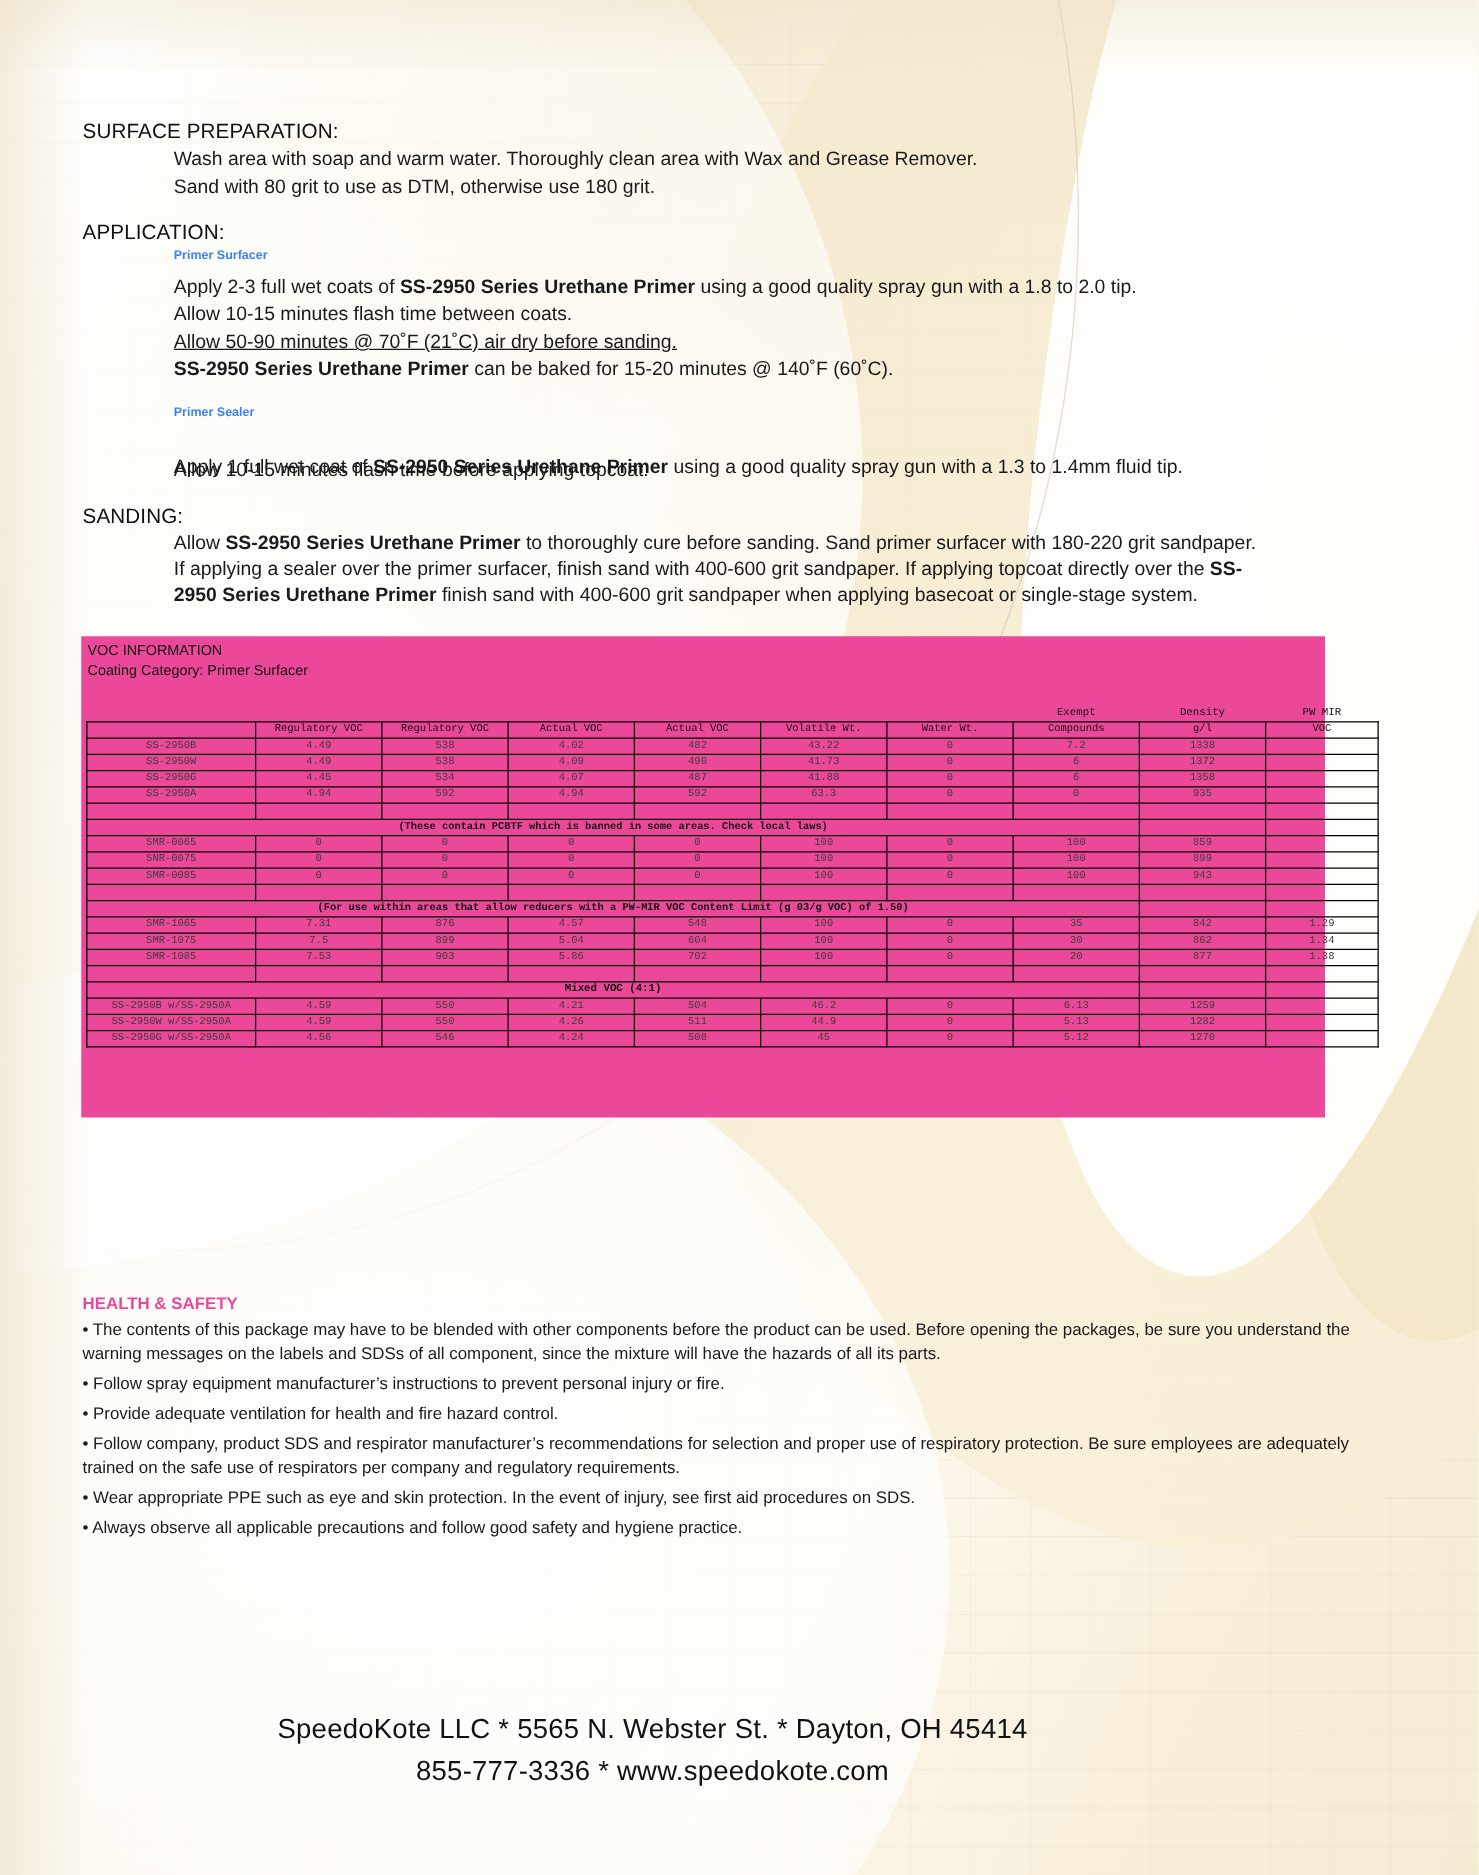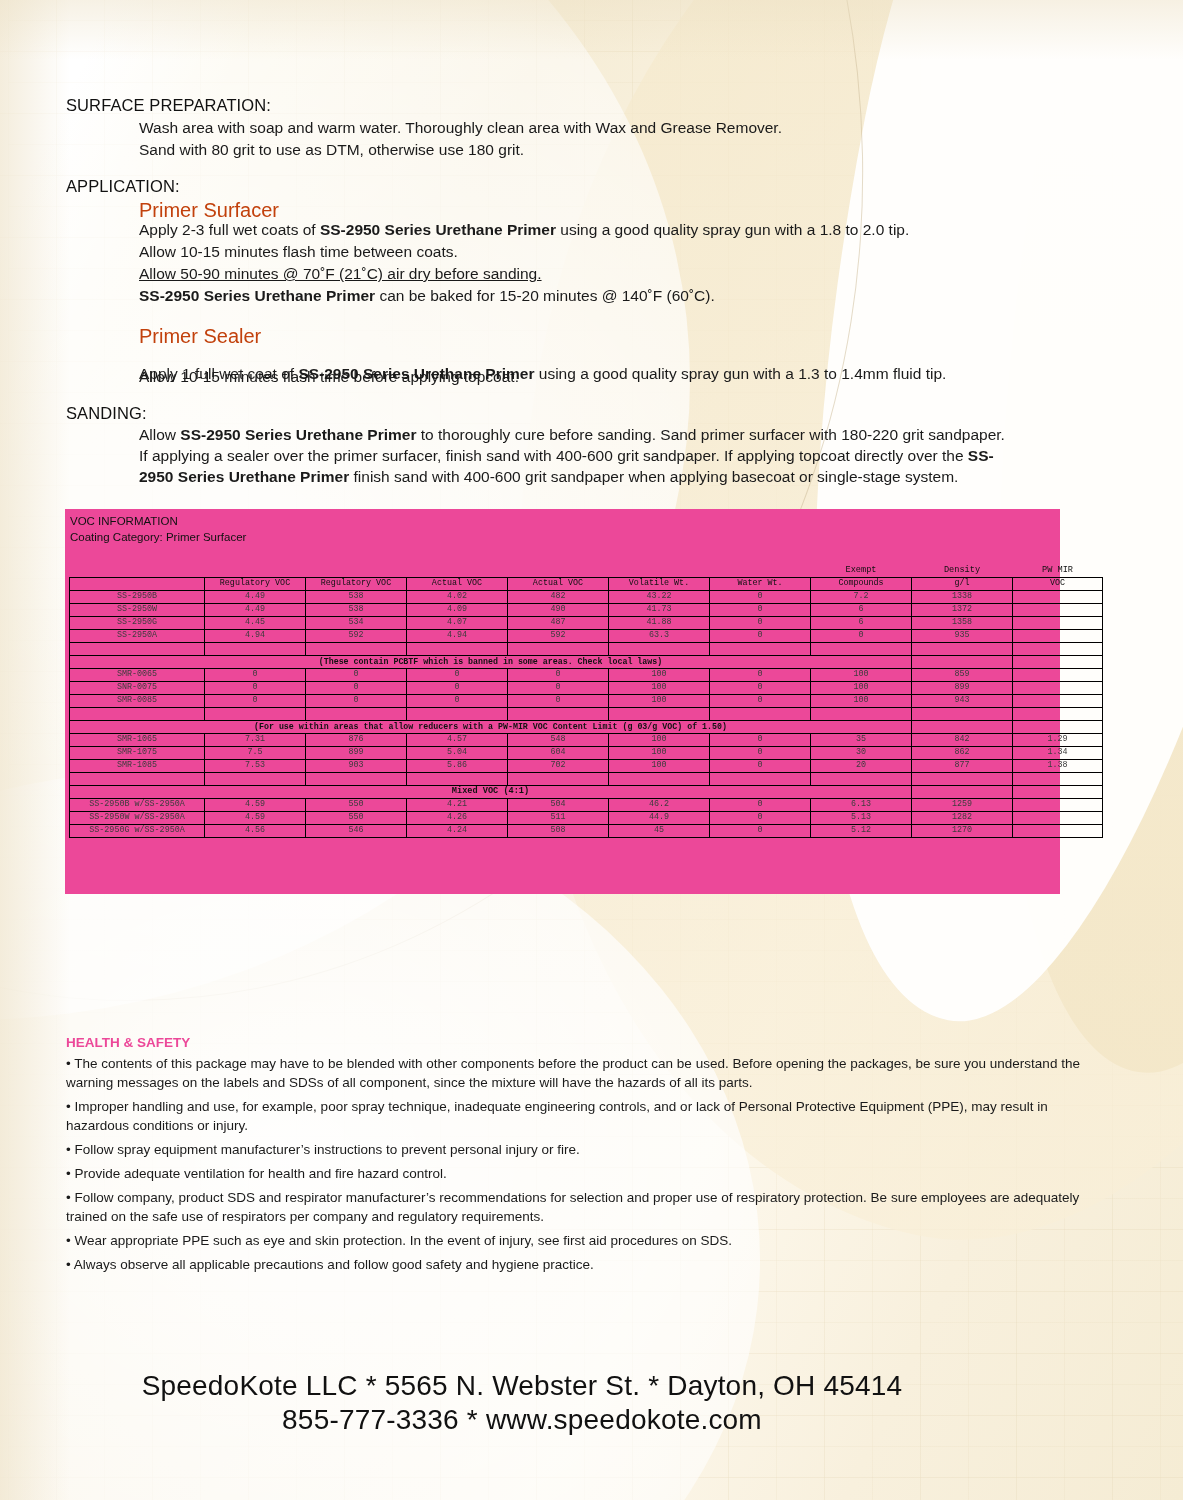--- a/index.html
+++ b/index.html
@@ -69,21 +69,21 @@
   .sec-head{
     position:absolute;font-size:16.5px;color:#111;letter-spacing:.1px;
     font-family:"Liberation Sans", sans-serif;
   }
   .body-line{
     position:absolute;font-size:15.5px;color:#1a1a1a;white-space:nowrap;
     font-family:"Liberation Sans", sans-serif;
   }
   .body-line b{font-weight:bold;}
   .sub-head{
-    position:absolute;font-size:20px;font-weight:normal;color:#c2410c;
+    position:absolute;font-size:10px;font-weight:bold;color:#3b82f6;
   }
 
   
   #voc-panel{
     position:absolute;left:65px;top:509px;width:995px;height:385px;
     background:#ec4899;
   }
   #voc-title{position:absolute;left:5px;top:6px;font-size:11.5px;color:#111;}
   #voc-subtitle{position:absolute;left:5px;top:22px;font-size:11.5px;color:#111;}
 
@@ -109,21 +109,21 @@
 
   
   .hs-wrap{position:absolute;left:66px;top:1035px;width:1030px;}
   .hs-head{font-size:13.5px;font-weight:bold;color:#ec4899;margin:0 0 4px 0;
            font-family:"Liberation Sans", sans-serif;}
   .hs-strong{font-size:13.5px;font-weight:bold;color:#111;margin:0 0 5px 0;}
   .hs-item{font-size:13.5px;color:#1a1a1a;margin:0 0 5px 0;line-height:19px;}
 
   
   .footer{position:absolute;left:0;width:1044px;text-align:center;color:#111;
-          font-size:28px;letter-spacing:.2px;font-family:"Liberation Sans", sans-serif;}
+          font-size:22px;letter-spacing:.2px;font-family:"Liberation Sans", sans-serif;}
   #footer-l1{top:1370px;}
   #footer-l2{top:1404px;}
 </style>
 </head>
 <body>
 
 <div id="bg">
   <div class="bg-base"></div>
   <div class="bg-bricks"></div>
   <div class="bg-bricks2"></div>
@@ -410,21 +410,20 @@
             <td class="lastc"></td>
           </tr>
         </tbody>
     </table>
   </div>
 
   <div class="hs-wrap">
     <div class="hs-head">HEALTH &amp; SAFETY</div>
     <div id="hs-items">
         <div class="hs-item">• The contents of this package may have to be blended with other components before the product can be used. Before opening the packages, be sure you understand the warning messages on the labels and SDSs of all component, since the mixture will have the hazards of all its parts.</div>
-        <div class="hs-item">• Improper handling and use, for example, poor spray technique, inadequate engineering controls, and or lack of Personal Protective Equipment (PPE), may result in hazardous conditions or injury.</div>
         <div class="hs-item">• Follow spray equipment manufacturer’s instructions to prevent personal injury or fire.</div>
         <div class="hs-item">• Provide adequate ventilation for health and fire hazard control.</div>
         <div class="hs-item">• Follow company, product SDS and respirator manufacturer’s recommendations for selection and proper use of respiratory protection. Be sure employees are adequately trained on the safe use of respirators per company and regulatory requirements.</div>
         <div class="hs-item">• Wear appropriate PPE such as eye and skin protection. In the event of injury, see first aid procedures on SDS.</div>
         <div class="hs-item">• Always observe all applicable precautions and follow good safety and hygiene practice.</div>
       </div>
   </div>
 
   <div class="footer" id="footer-l1">SpeedoKote LLC * 5565 N. Webster St. * Dayton, OH  45414</div>
   <div class="footer" id="footer-l2">855-777-3336 * www.speedokote.com</div>

